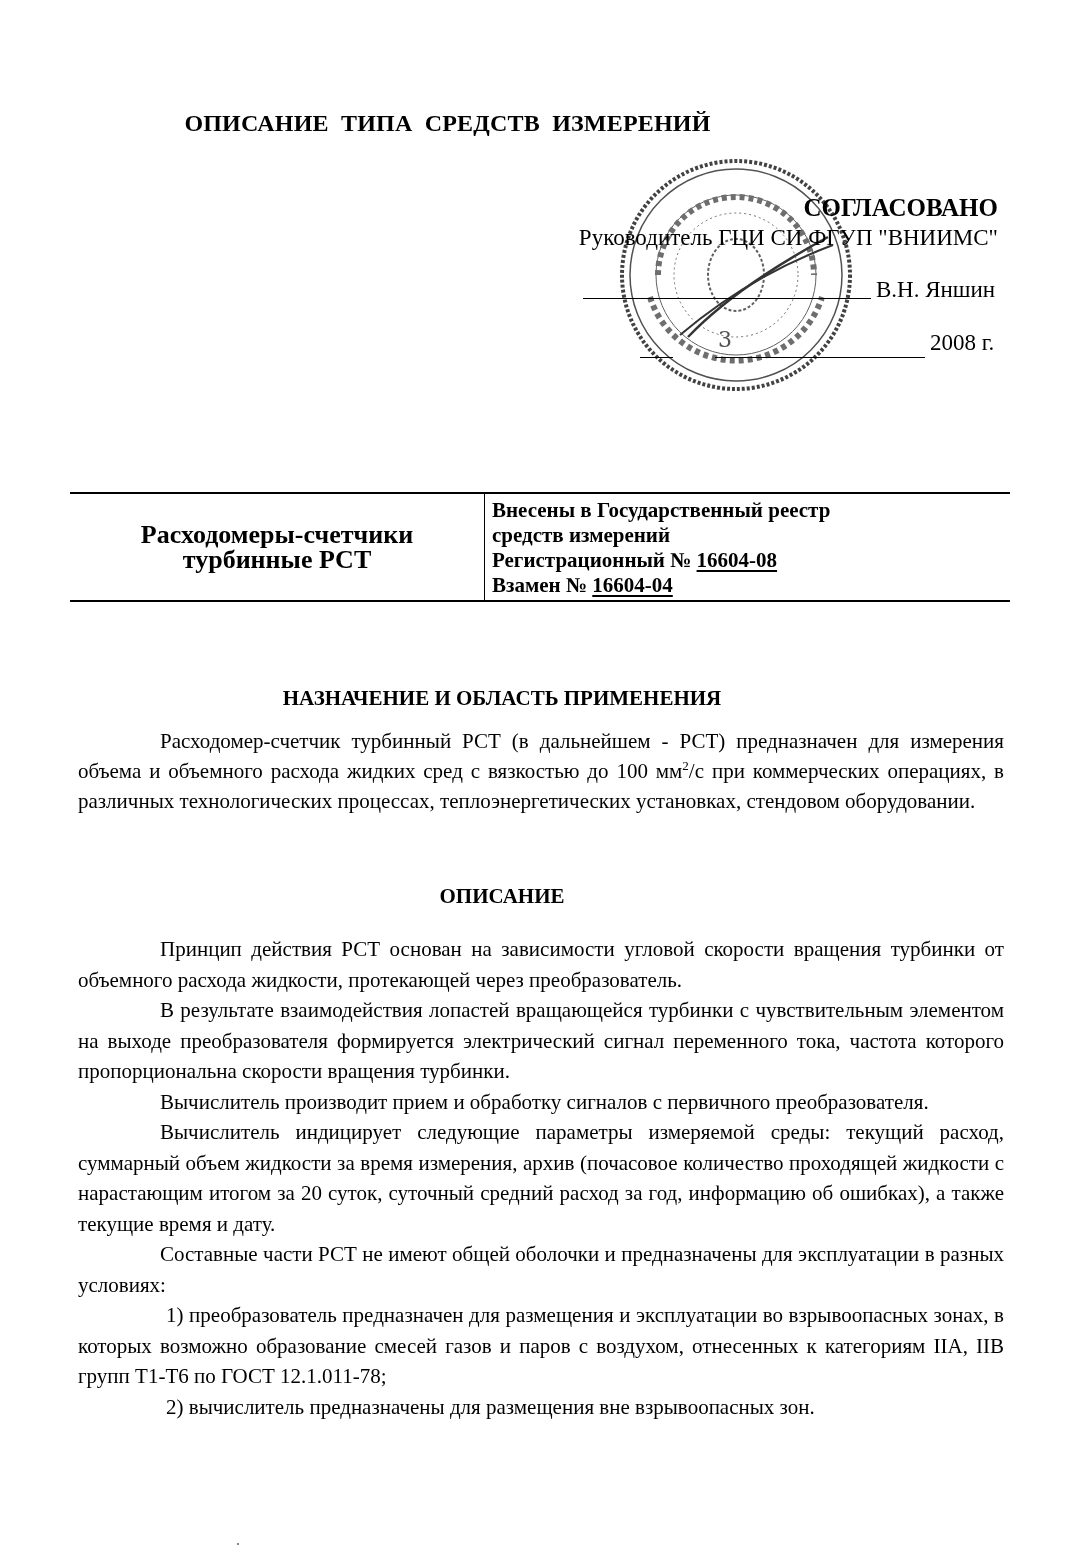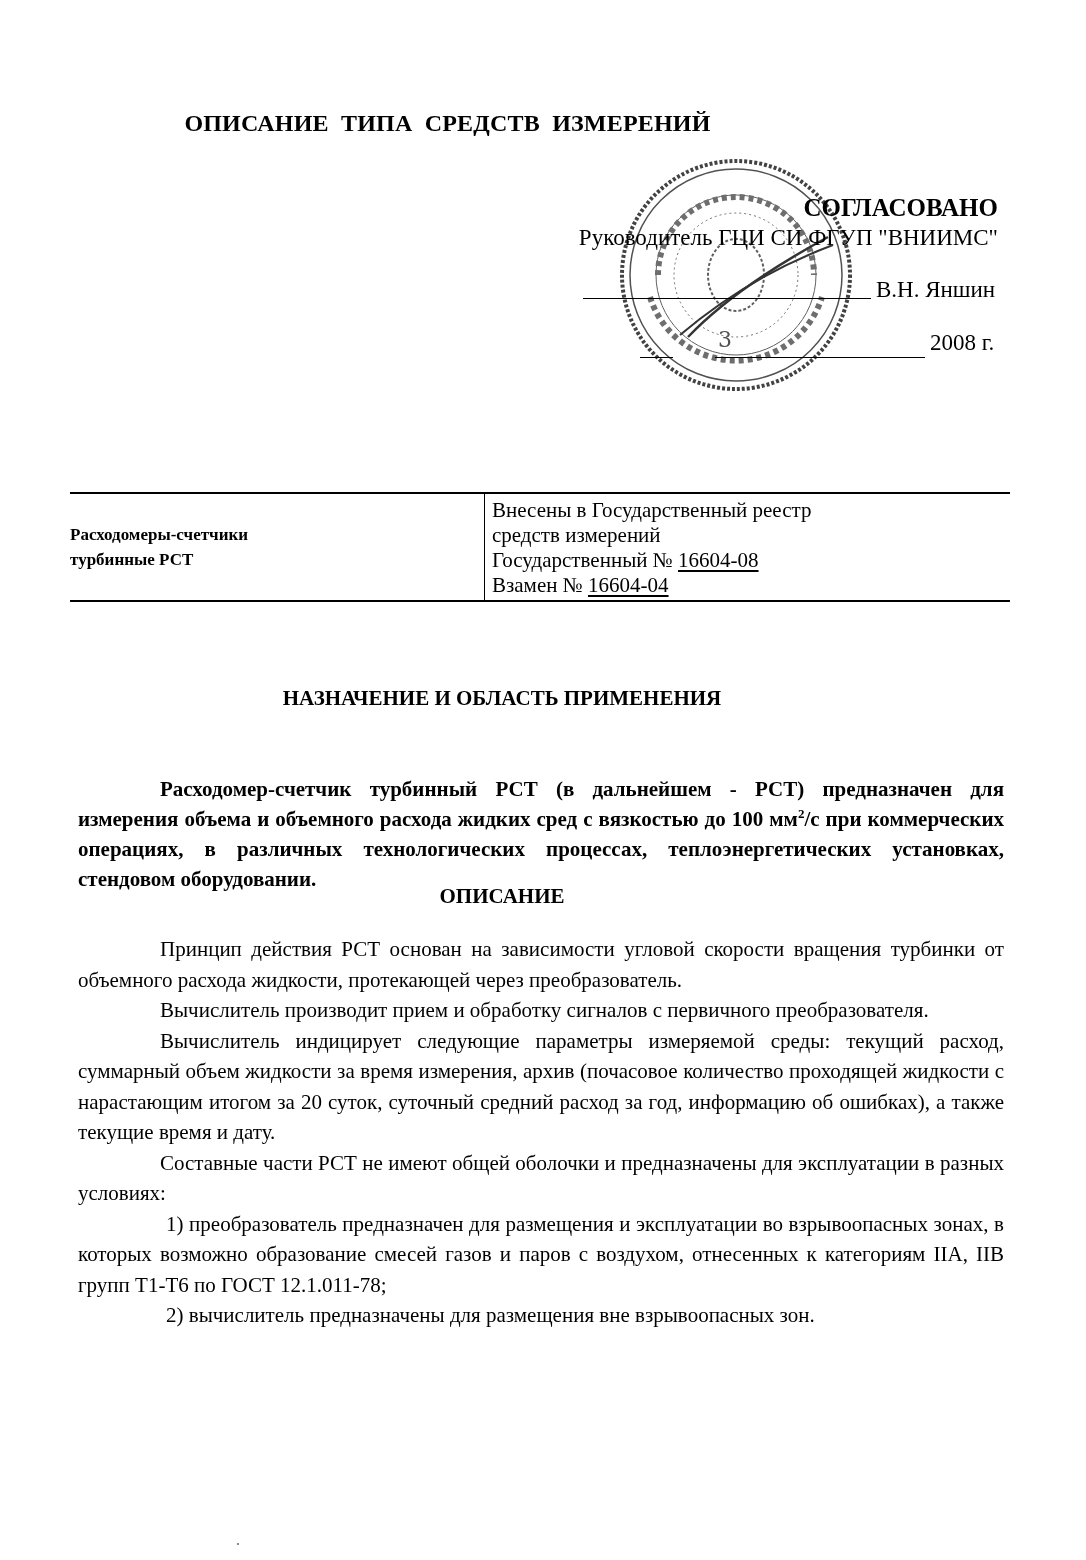--- a/index.html
+++ b/index.html
@@ -19,25 +19,25 @@
   .sigline { position: absolute; height: 0; border-top: 1.5px solid #000; }
   .approve-name { left: 876px; top: 277px; font-size: 23px; }
   .approve-year { left: 930px; top: 330px; font-size: 23px; }
   .stamp { left: 618px; top: 157px; width: 236px; height: 236px; opacity: 0.85; }
 
   
   .reg-top { left: 70px; width: 940px; top: 492px; border-top: 2.5px solid #000; }
   .reg-bottom { left: 70px; width: 940px; top: 600px; border-top: 2.5px solid #000; }
   .reg-divider { left: 484px; top: 494px; height: 106px; border-left: 1.5px solid #000; }
   .reg-left {
-    left: 70px; width: 414px; top: 522px; 
-    font-weight: bold; font-size: 17px; line-height: 25px;
+    left: 70px; width: 414px; top: 522px; text-align: center;
+    font-weight: bold; font-size: 26px; line-height: 25px;
   }
   .reg-right {
-    left: 492px; top: 498px; font-weight: normal; font-size: 21px; line-height: 25px;
+    left: 492px; top: 498px; font-weight: bold; font-size: 21px; line-height: 25px;
   }
   .reg-right u { text-decoration: underline; text-underline-offset: 3px; }
 
   .para {
     left: 78px; width: 926px; font-size: 21px; line-height: 25px;
     text-align: justify; text-align-last: left;
   }
   .para p { margin: 0; text-indent: 82px; text-align: justify; }
   .para p.list { text-indent: 88px; }
   .para p.list2 { text-indent: 88px; text-align: center; }
@@ -80,35 +80,36 @@
 <div class="abs reg-top"></div>
 <div class="abs reg-divider"></div>
 <div class="abs reg-bottom"></div>
 <div class="abs reg-left">
   <div>Расходомеры-счетчики</div>
   <div>турбинные РСТ</div>
 </div>
 <div class="abs reg-right">
   <div>Внесены в Государственный реестр</div>
   <div>средств измерений</div>
-  <div><span>Государственный № </span><u>16604-08</u></div>
+  <div><span>Регистрационный № </span><u>16604-08</u></div>
   <div><span>Взамен № </span> <u>16604-04</u></div>
 </div>
 
 <div class="abs para" style="top:604px;">
 </div>
 
 <div class="abs heading" style="top:686px;">НАЗНАЧЕНИЕ И ОБЛАСТЬ ПРИМЕНЕНИЯ</div>
-<div class="abs para" style="top:774px; line-height:30px;font-weight:bold;">
+<div class="abs para" style="top:726px; line-height:30px;">
   <p><span>Расходомер-счетчик турбинный РСТ (в дальнейшем - РСТ) предназначен для измерения объема и объемного расхода жидких сред с вязкостью до 100 мм</span><sup>2</sup><span>/с при коммерческих операциях, в различных технологических процессах, теплоэнергетических установках, стендовом оборудовании.</span></p>
 </div>
 
 <div class="abs heading" style="top:884px;">ОПИСАНИЕ</div>
 <div class="abs para" style="top:934px; line-height:30.5px;">
   <p>Принцип действия РСТ основан на зависимости угловой скорости вращения турбинки от объемного расхода жидкости, протекающей через преобразователь.</p>
+  <p>В результате взаимодействия лопастей вращающейся турбинки с чувствительным элементом на выходе преобразователя формируется электрический сигнал переменного тока, частота которого пропорциональна скорости вращения турбинки.</p>
   <p>Вычислитель производит прием и обработку сигналов с первичного преобразователя.</p>
   <p>Вычислитель индицирует следующие параметры измеряемой среды: текущий расход, суммарный объем жидкости за время измерения, архив (почасовое количество проходящей жидкости с нарастающим итогом за 20 суток, суточный средний расход за год, информацию об ошибках), а также текущие время и дату.</p>
   <p>Составные части РСТ не имеют общей оболочки и предназначены для эксплуатации в разных условиях:</p>
   <p class="list">1) преобразователь предназначен для размещения и эксплуатации во взрывоопасных зонах, в которых возможно образование смесей газов и паров с воздухом, отнесенных к категориям IIA, IIB групп Т1-Т6 по ГОСТ 12.1.011-78;</p>
   <p class="list2">2) вычислитель предназначены для размещения вне взрывоопасных зон.</p>
 </div>
 
 <div class="abs speck"></div>
 
 </body></html>

